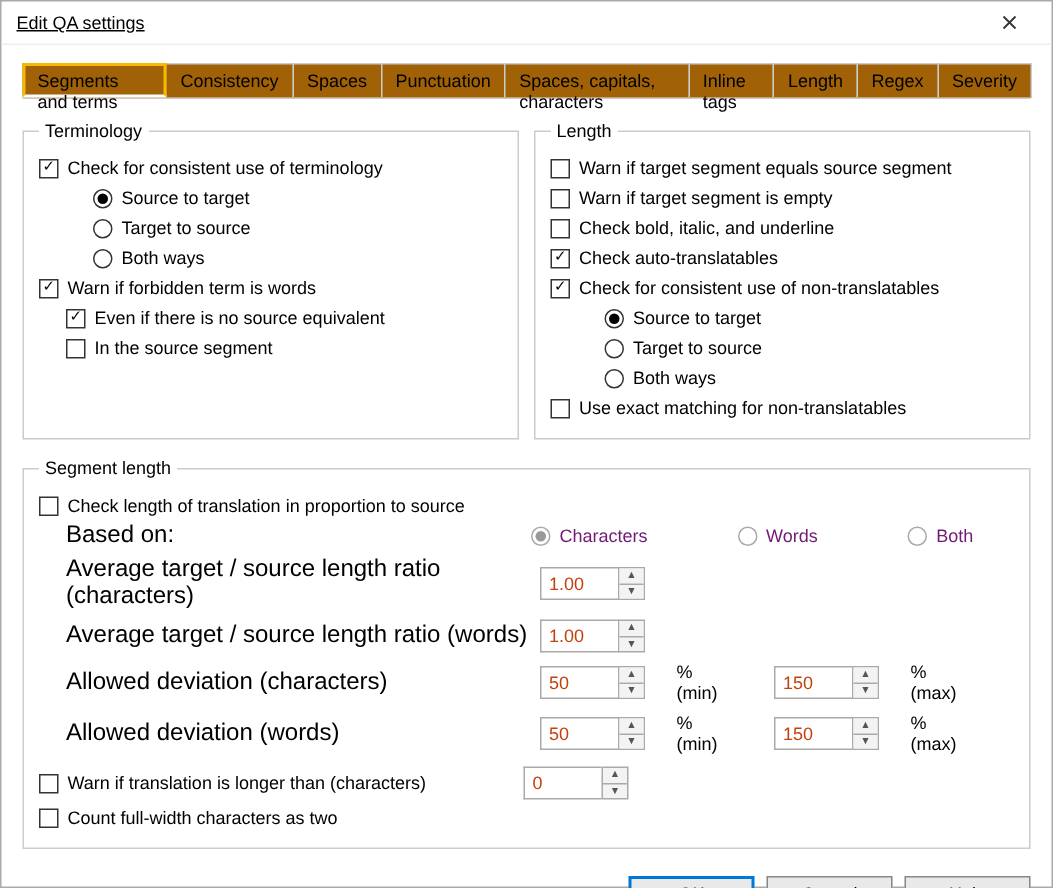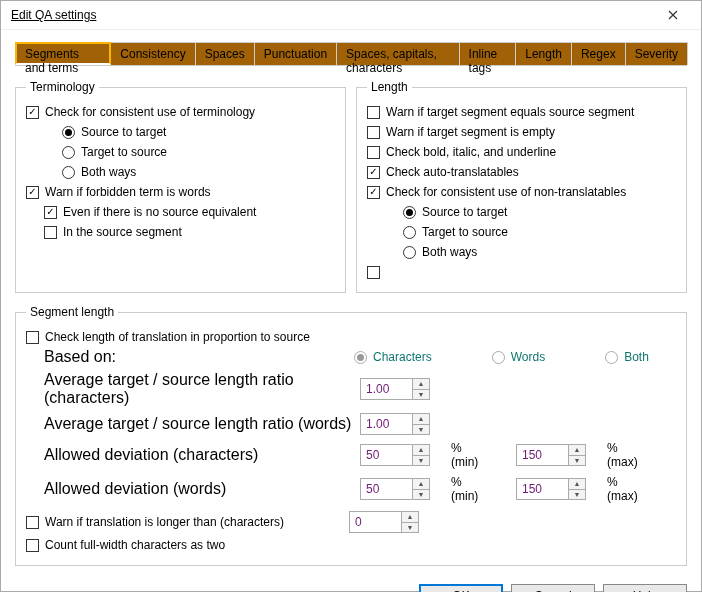--- a/index.html
+++ b/index.html
@@ -90,21 +90,21 @@
     cursor: pointer;
     flex-shrink: 0;
   }
   .radio { border-radius: 50%; }
   .radio .dot {
     width: 7px; height: 7px; border-radius: 50%; background: #000;
   }
   .radio.disabled { border-color: #aaa; }
   .radio.disabled .dot { background: #999; }
   .label { cursor: default; }
-  .label.disabled { color: #0f766e; }
+  .label.disabled { color: #701a75; }
   .seg-grid {
     display: grid;
     grid-template-columns: 310px 85px 35px 18px 85px 40px;
     align-items: center;
     row-gap: 6px;
     column-gap: 6px;
     margin-left: 18px;
     margin-top: 4px;
   }
   .form-label { font-size: 16px; }
@@ -114,21 +114,21 @@
     height: 22px;
   }
   .spinner input {
     width: 52px;
     border: 1px solid #aaa;
     border-right: none;
     padding: 0 5px;
     font-size: 12px;
     background: #fff;
   }
-  .spinner input:disabled { background: #fff; color: #701a75; }
+  .spinner input:disabled { background: #fff; color: #c2410c; }
   .spinner .buttons {
     display: flex;
     flex-direction: column;
     border: 1px solid #aaa;
   }
   .spinner .sbtn {
     width: 16px; flex: 1;
     display: flex; align-items: center; justify-content: center;
     font-size: 7px; color: #555; background: #f3f3f3;
     cursor: pointer;
@@ -260,20 +260,21 @@
         <div class="radio-row indent-2">
           <span class="radio"></span>
           <span class="label">Target to source</span>
         </div>
         <div class="radio-row indent-2">
           <span class="radio"></span>
           <span class="label">Both ways</span>
         </div>
         <div class="check-row">
           <span class="checkbox"></span>
+          <span class="label">Use exact matching for non-translatables</span>
         </div>
       </fieldset>
     </div>
 
     <fieldset>
       <legend>Segment length</legend>
 
       <div class="check-row">
         <span class="checkbox"></span>
         <span class="label">Check length of translation in proportion to source</span>

